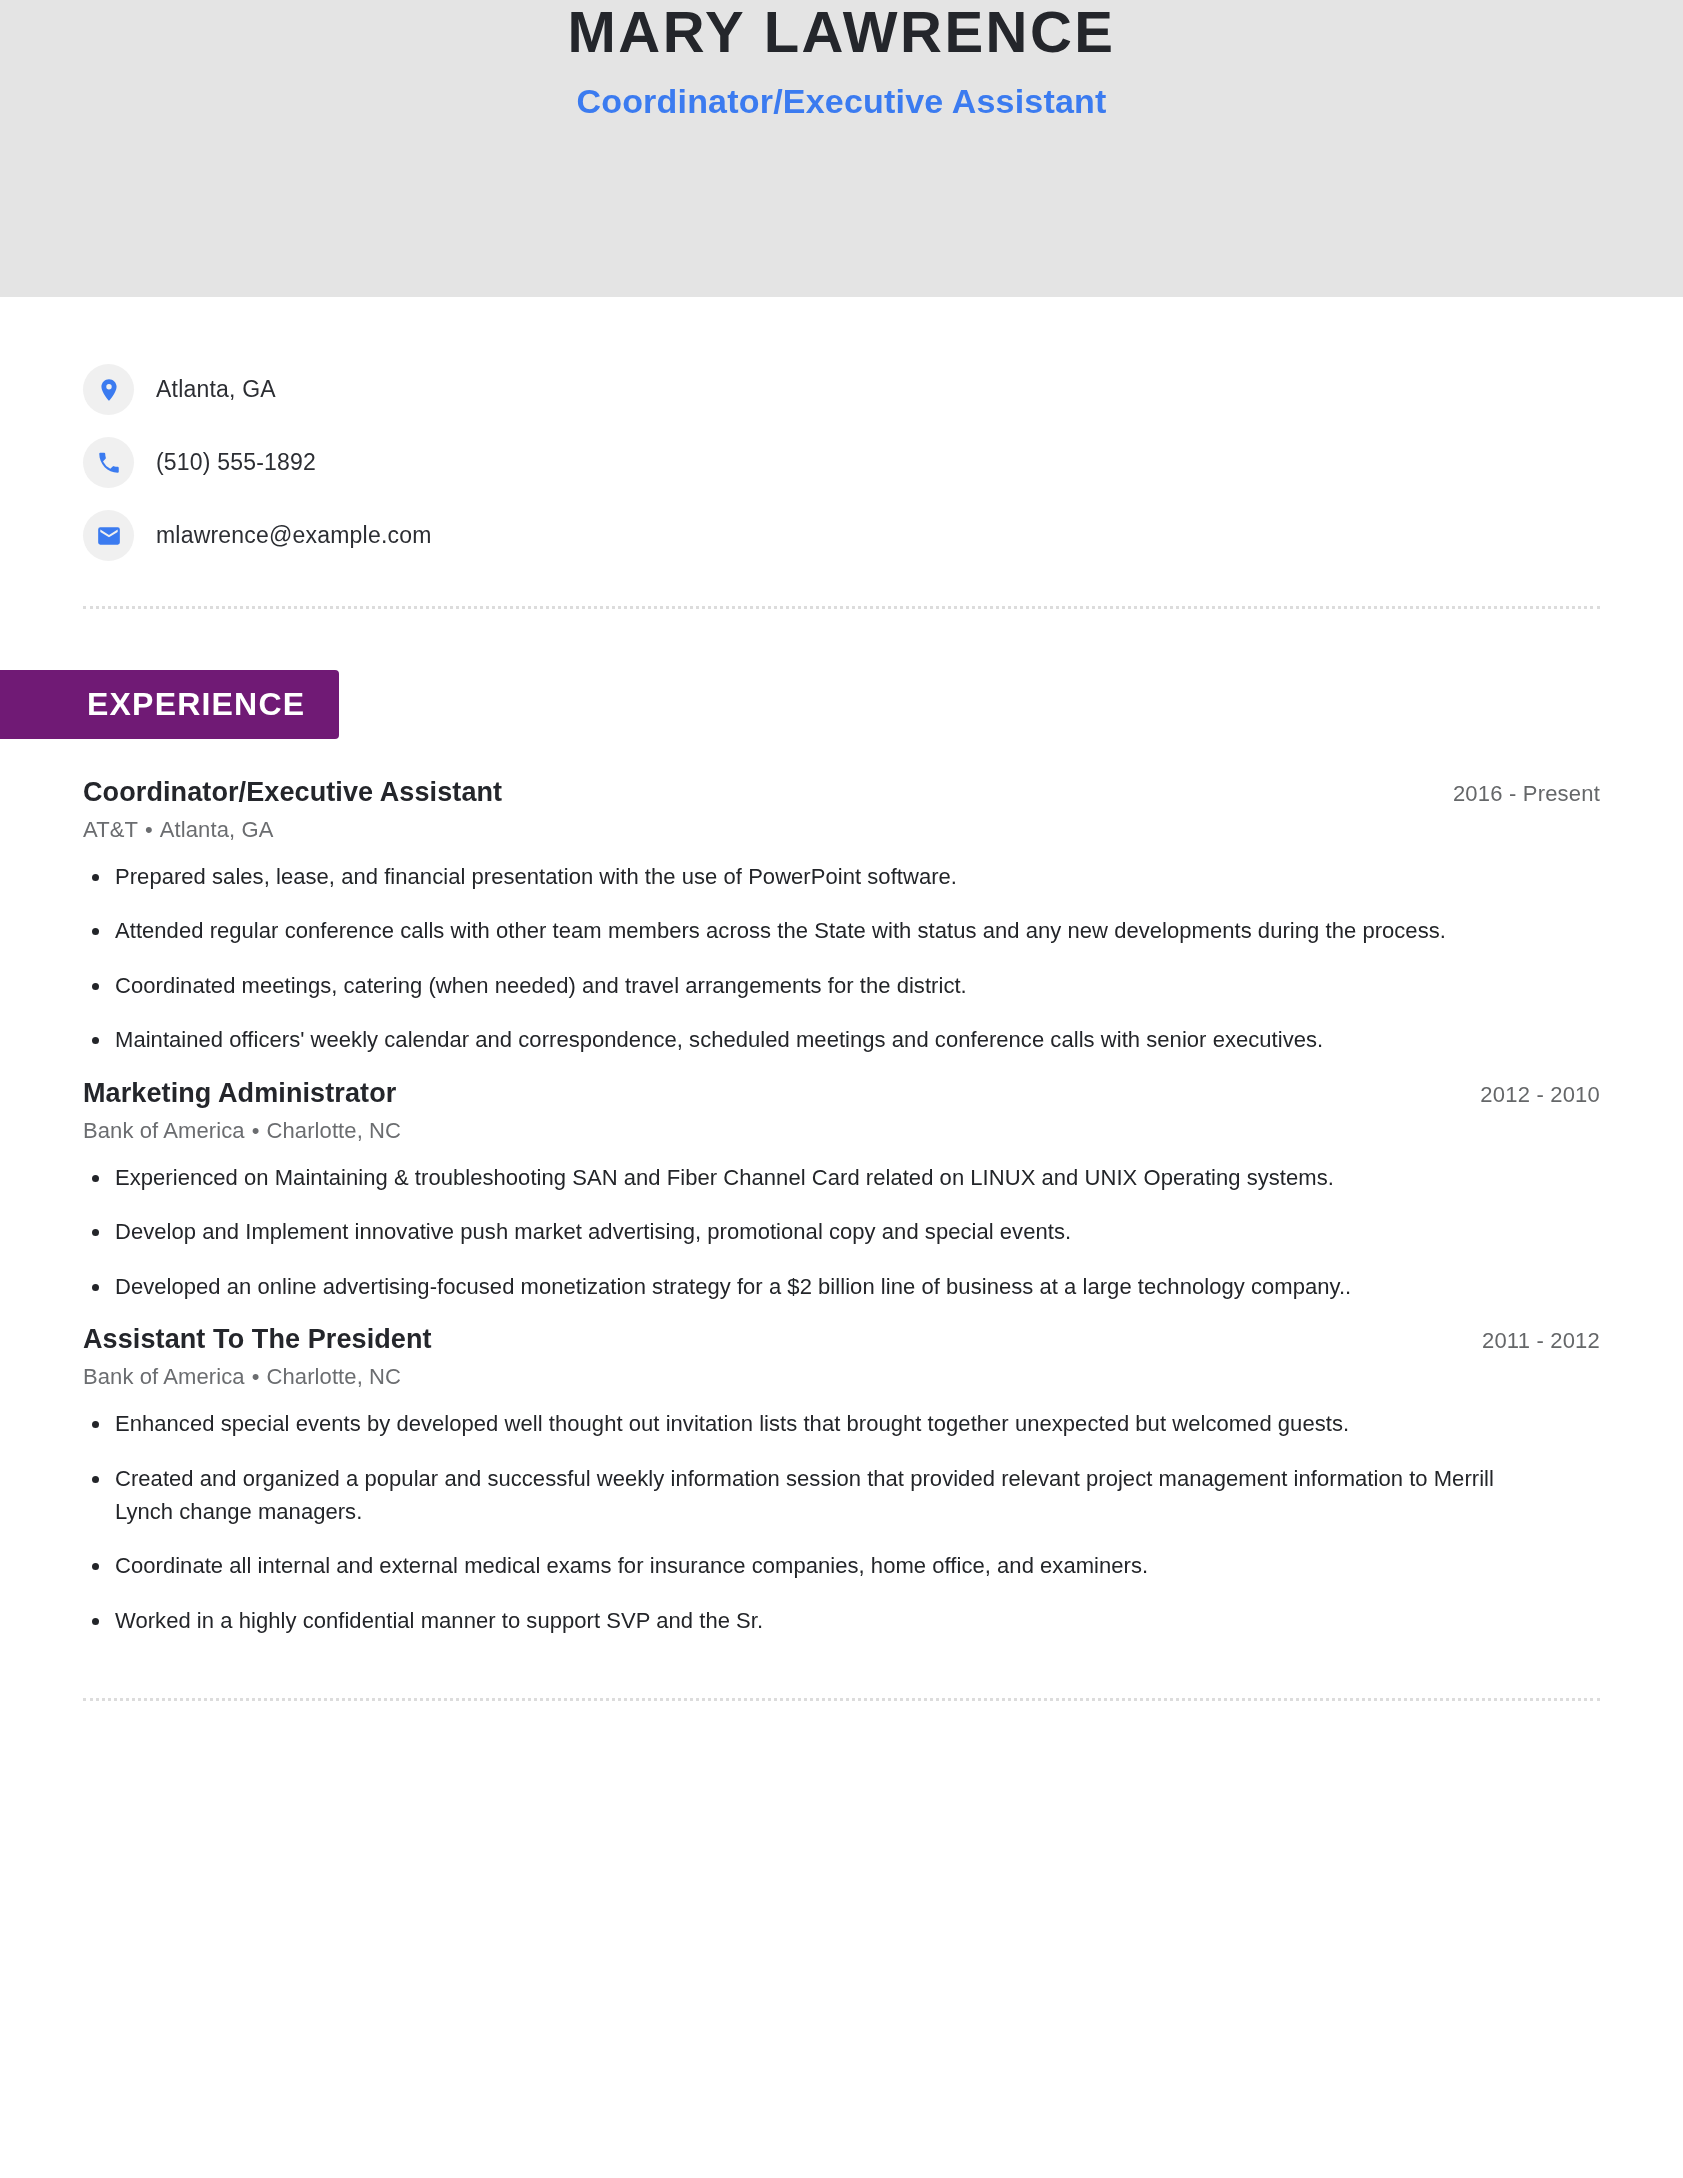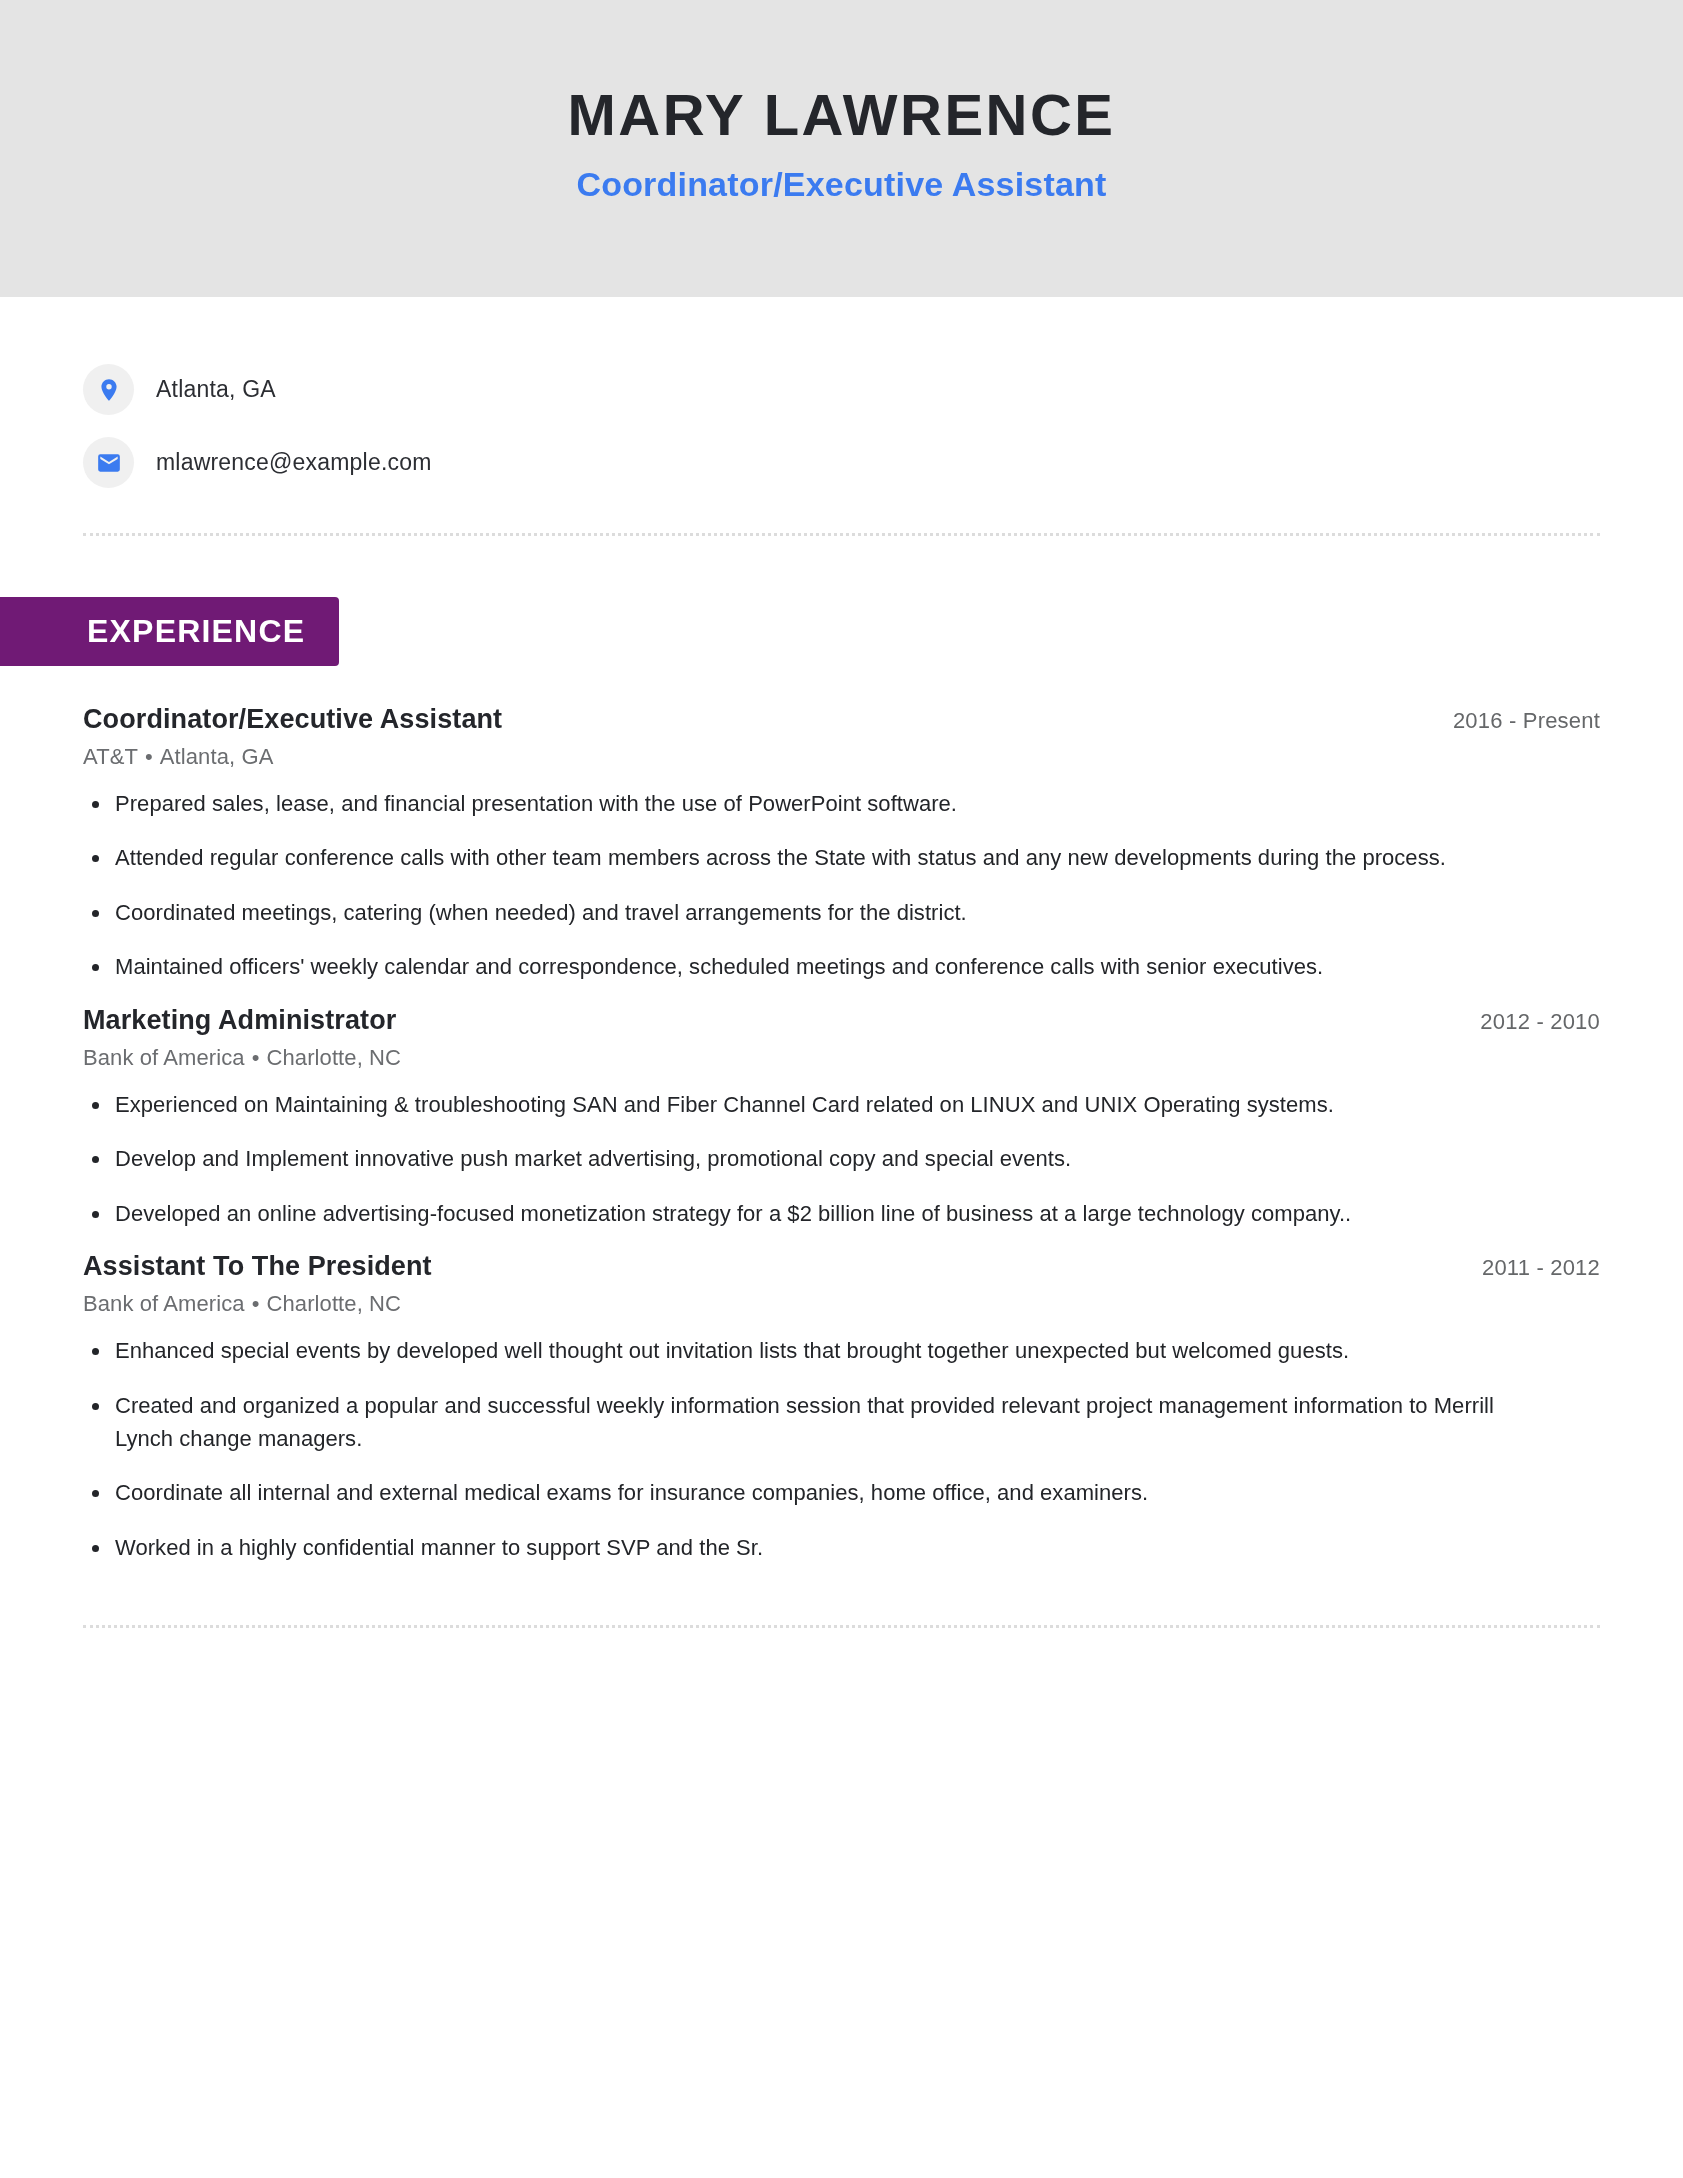--- a/index.html
+++ b/index.html
@@ -23,21 +23,21 @@
   }
 
   
   .header-band {
     width: 1683px;
     height: 297px;
     background: #e4e4e4;
     display: flex;
     flex-direction: column;
     align-items: center;
-    justify-content: center;
+    justify-content: flex-start;
     box-sizing: border-box;
     padding-bottom: 10px;
   }
   .full-name {
     font-size: 58px;
     font-weight: bold;
     letter-spacing: 2.5px;
     color: #24262b;
     line-height: 1.1;
     margin: 0 0 18px 0;
@@ -186,20 +186,28 @@
 
       <div class="contact-row">
         <span class="contact-icon">
           <svg width="26" height="26" viewBox="0 0 24 24" aria-hidden="true">
             <path fill="#3b7bf0" d="M12 2c-3.87 0-7 3.13-7 7 0 5.25 7 13 7 13s7-7.75 7-13c0-3.87-3.13-7-7-7zm0 9.5a2.5 2.5 0 1 1 0-5 2.5 2.5 0 0 1 0 5z"></path>
           </svg>
         </span>
         <span class="contact-text">Atlanta, GA</span>
       </div>
 
+      <div class="contact-row">
+        <span class="contact-icon">
+          <svg width="26" height="26" viewBox="0 0 24 24" aria-hidden="true">
+            <path fill="#3b7bf0" d="M6.62 10.79a15.05 15.05 0 0 0 6.59 6.59l2.2-2.2a1 1 0 0 1 1.02-.24c1.12.37 2.33.57 3.57.57a1 1 0 0 1 1 1V20a1 1 0 0 1-1 1C10.85 21 3 13.15 3 3.5a1 1 0 0 1 1-1h3.5a1 1 0 0 1 1 1c0 1.24.2 2.45.57 3.57a1 1 0 0 1-.25 1.02l-2.2 2.2z"></path>
+          </svg>
+        </span>
+        <span class="contact-text">(510) 555-1892</span>
+      </div>
 
       <div class="contact-row">
         <span class="contact-icon">
           <svg width="26" height="26" viewBox="0 0 24 24" aria-hidden="true">
             <path fill="#3b7bf0" d="M20 4H4a2 2 0 0 0-2 2v12a2 2 0 0 0 2 2h16a2 2 0 0 0 2-2V6a2 2 0 0 0-2-2zm0 4.24-8 4.99-8-4.99V6l8 4.99L20 6v2.24z"></path>
           </svg>
         </span>
         <span class="contact-text">mlawrence@example.com</span>
       </div>
 

